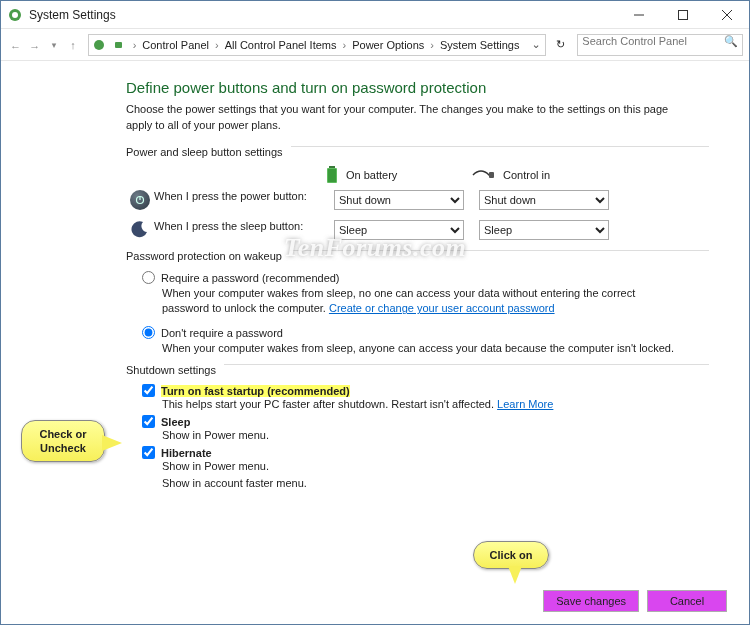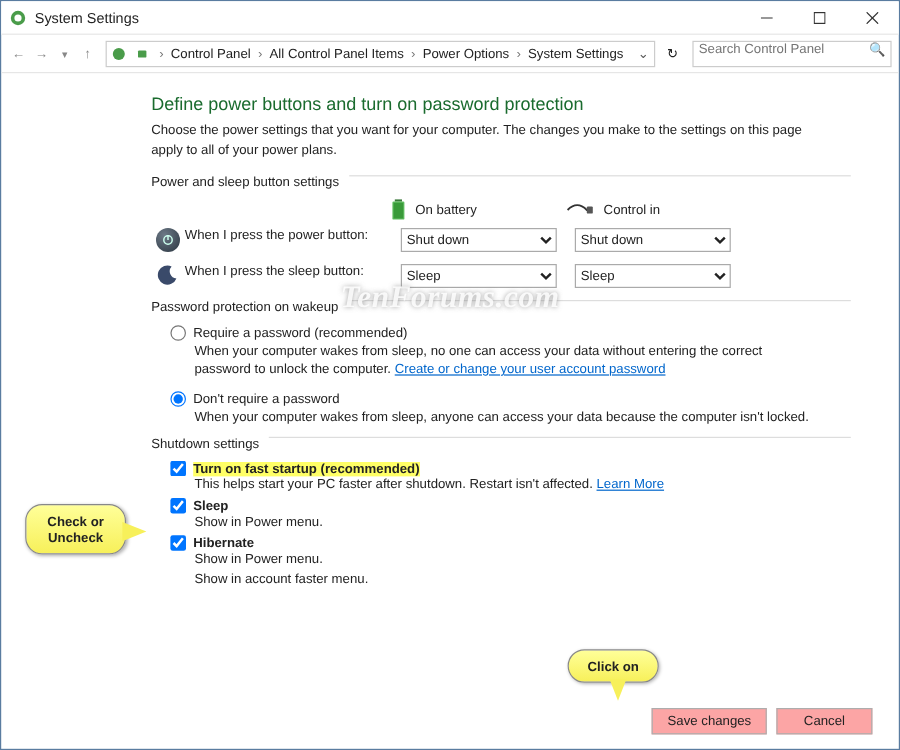--- a/index.html
+++ b/index.html
@@ -44,21 +44,21 @@
 .radiorow .rlabel{font-size:11px}
 .radiodesc{font-size:11px;color:#222;margin-left:20px;line-height:1.4;margin-bottom:8px;max-width:520px}
 a.link{color:#0066cc;text-decoration:underline;cursor:pointer}
 .chkgrp{padding-left:16px}
 .chkrow{display:flex;align-items:center;margin-bottom:1px}
 .chkrow input{margin-right:6px}
 .chkrow .clabel{font-size:11px;font-weight:700}
 .chkdesc{font-size:11px;margin-left:20px;margin-bottom:5px}
 .highlight{background:#ffff66}
 .btnbar{position:absolute;bottom:12px;right:22px;display:flex;gap:8px}
-.btn{min-width:80px;height:22px;border:1px solid #adadad;background:#fca5a5;font-size:11px;padding:0 12px;cursor:pointer}
+.btn{min-width:80px;height:22px;border:1px solid #adadad;background:#d946ef;font-size:11px;padding:0 12px;cursor:pointer}
 .callout{position:absolute;background:linear-gradient(#ffff99,#f7f05a);border:1px solid #888;border-radius:14px;padding:6px 10px;font-size:12px;font-weight:700;text-align:center;box-shadow:1px 1px 3px rgba(0,0,0,.3);z-index:10}
 .callout .tail{position:absolute;width:0;height:0}
 .callout.c1{left:20px;top:419px;width:84px}
 .callout.c1 .tail{right:-18px;top:14px;border-top:8px solid transparent;border-bottom:8px solid transparent;border-left:20px solid #f7f05a}
 .callout.c2{left:472px;top:540px;width:76px}
 .callout.c2 .tail{bottom:-16px;left:34px;border-left:7px solid transparent;border-right:7px solid transparent;border-top:18px solid #f7f05a}
 .watermark{position:absolute;left:50%;top:232px;transform:translateX(-50%);font-size:26px;font-style:italic;font-weight:700;color:rgba(255,255,255,.85);text-shadow:0 0 4px rgba(120,120,120,.7);pointer-events:none;letter-spacing:.5px;font-family:Georgia,serif}
 </style>
 </head>
 <body>

